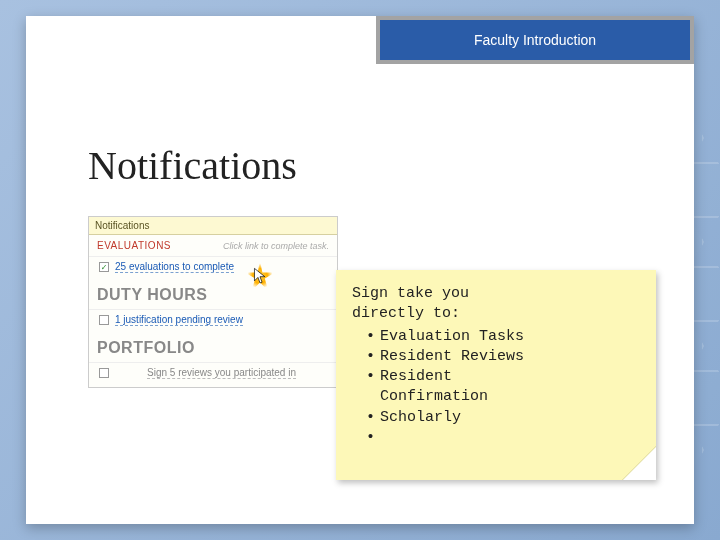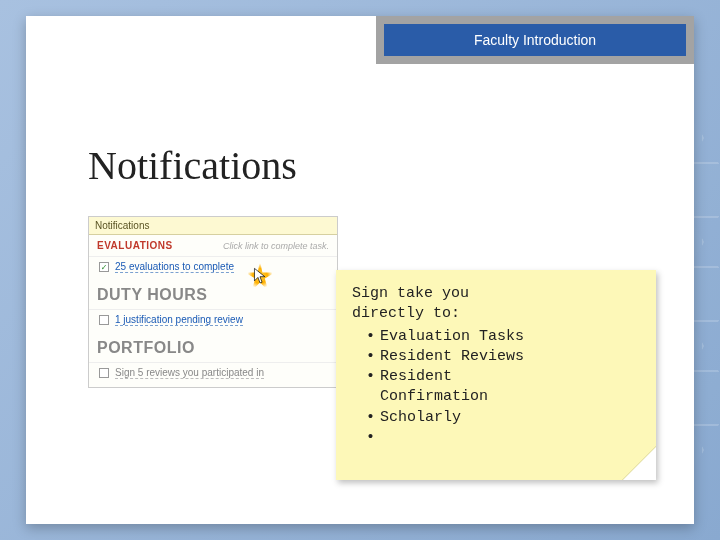--- a/index.html
+++ b/index.html
@@ -22,21 +22,21 @@
     width: 668px; height: 508px;
     background: #fff;
     box-shadow: 0 4px 12px rgba(0,0,0,0.25);
   }
 
   .title-bar {
     position: absolute;
     top: 0; right: 0;
     width: 318px; height: 48px;
     background: #2a5ca8;
-    border: 8px solid #a3a3a3;
+    border: 4px solid #a3a3a3;
     color: #fff;
     display: flex; align-items: center; justify-content: center;
     font-size: 14px;
   }
 
   .heading {
     position: absolute;
     left: 62px; top: 126px;
     font-size: 40px;
     color: #222;
@@ -58,30 +58,30 @@
     border-bottom: 1px solid #d6d0a0;
     padding: 3px 6px;
     font-size: 10px;
     color: #5a5424;
   }
   .notif-section {
     display: flex; align-items: center; justify-content: space-between;
     padding: 5px 8px;
     border-bottom: 1px solid #eee;
   }
-  .notif-section .label-red { color: #c0392b; font-weight: bold; font-size: 10px; letter-spacing: 0.5px; }
+  .notif-section .label-red { color: #c0392b; font-weight: normal; font-size: 10px; letter-spacing: 0.5px; }
   .notif-section .label-plain { color: #888; font-weight: bold; font-size: 16px; letter-spacing: 0.5px; }
   .notif-hint { color: #aaa; font-style: italic; font-size: 9px; }
   .notif-item {
     display: flex; align-items: center; gap: 6px;
     padding: 4px 10px 8px 10px;
     color: #1a5ab5;
   }
   .notif-item .txt { border-bottom: 1px dashed #7aa0d0; cursor: pointer; }
-  .notif-item .txt.muted { color: #888; border-bottom: 1px dashed #bbb; }
+  .notif-item .txt.muted { color: #888; border-bottom: 1px dashed #bbb; margin-left: 32px; }
   .chk { width: 10px; height: 10px; border: 1px solid #999; display: inline-flex; align-items: center; justify-content: center; font-size: 8px; color: #2a8a2a; background:#fff; }
 
   .cursor-burst {
     position: absolute;
     left: 156px; top: 44px;
     width: 30px; height: 30px;
     pointer-events: none;
   }
   .burst {
     position: absolute; inset: 0;

